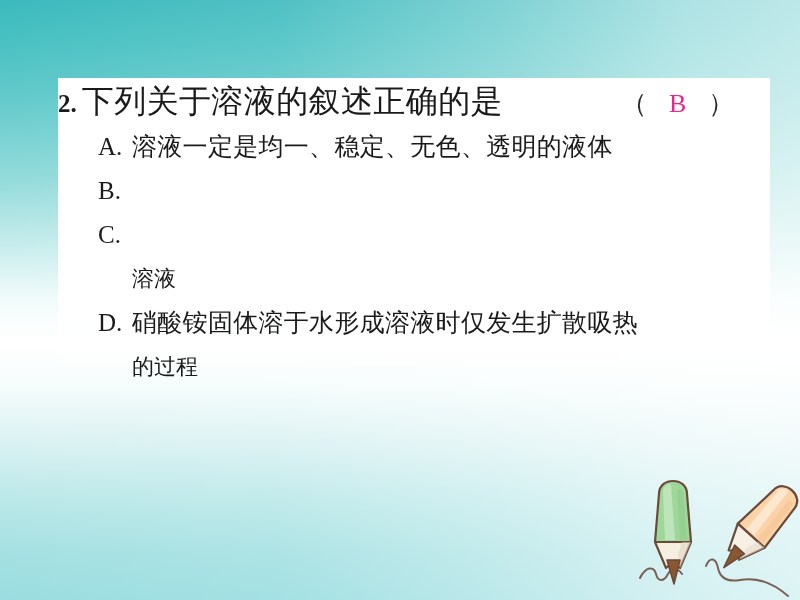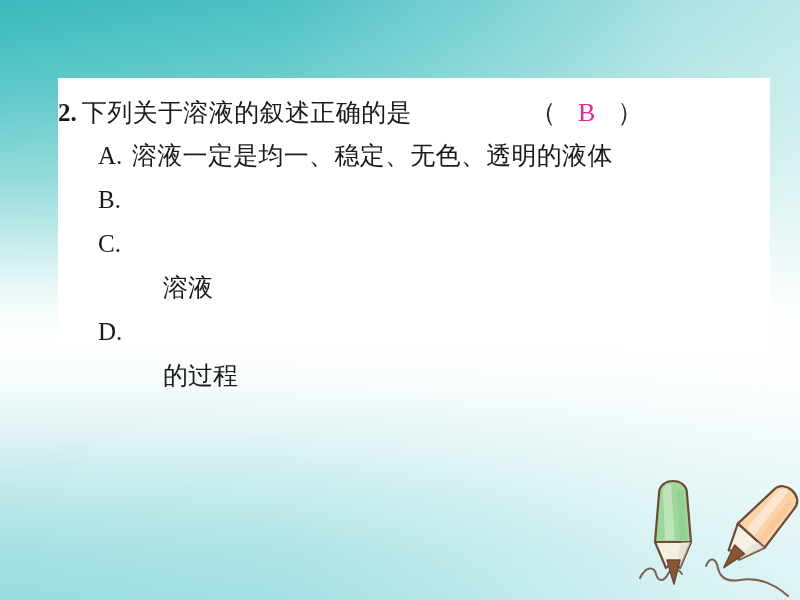--- a/index.html
+++ b/index.html
@@ -61,21 +61,21 @@
     font-size:25px;
     line-height:42px;
     letter-spacing:0.4px;
   }
   .qnum {
     font-weight:bold;
     font-size:25px;
     padding-right:5px;
     letter-spacing:0;
   }
-  .stem-text { font-size:25px;margin-top:12px; }
+  .stem-text { font-size:32px; }
 
   .answer-wrap {
     margin-left:118px;
     font-size:26px;
     letter-spacing:0;
   }
   .paren { color:#2a2a2a; font-size:26px; }
   .answer-letter {
     color:#e8268f;
     font-size:26px;
@@ -91,25 +91,24 @@
     padding-left:40px;
     white-space:nowrap;
   }
   .opt-label {
     width:34px;
     flex:0 0 34px;
     font-size:25px;
   }
   .opt-text { font-size:25px; letter-spacing:0.3px; }
   .opt-cont {
-    padding-left:93px;
-    font-size:25px;
+    padding-left:74px;
+    font-size:22px;
     line-height:44px;
     white-space:nowrap;
-    margin-left:12px;
   }
 
   
   #pencils {
     position:absolute;
     right:0; bottom:0;
     width:180px; height:130px;
   }
   #pencils svg { display:block; }
 </style>
@@ -139,20 +138,21 @@
       <span class="opt-label">B.</span>
     </div>
 
     <div class="option">
       <span class="opt-label">C.</span>
     </div>
     <div class="opt-cont">溶液</div>
 
     <div class="option">
       <span class="opt-label">D.</span>
+      <span class="opt-text">硝酸铵固体溶于水形成溶液时仅发生扩散吸热</span>
     </div>
     <div class="opt-cont">的过程</div>
 
   </div>
 
   <div id="pencils">
     <svg width="180" height="130" viewBox="0 0 180 130" xmlns="http://www.w3.org/2000/svg">
 
       <path d="M20 108 C 26 96, 34 96, 36 104 C 38 112, 44 112, 48 104 C 52 97, 58 98, 62 104" fill="none" stroke="#7a6055" stroke-width="2" stroke-linecap="round"></path>
 

